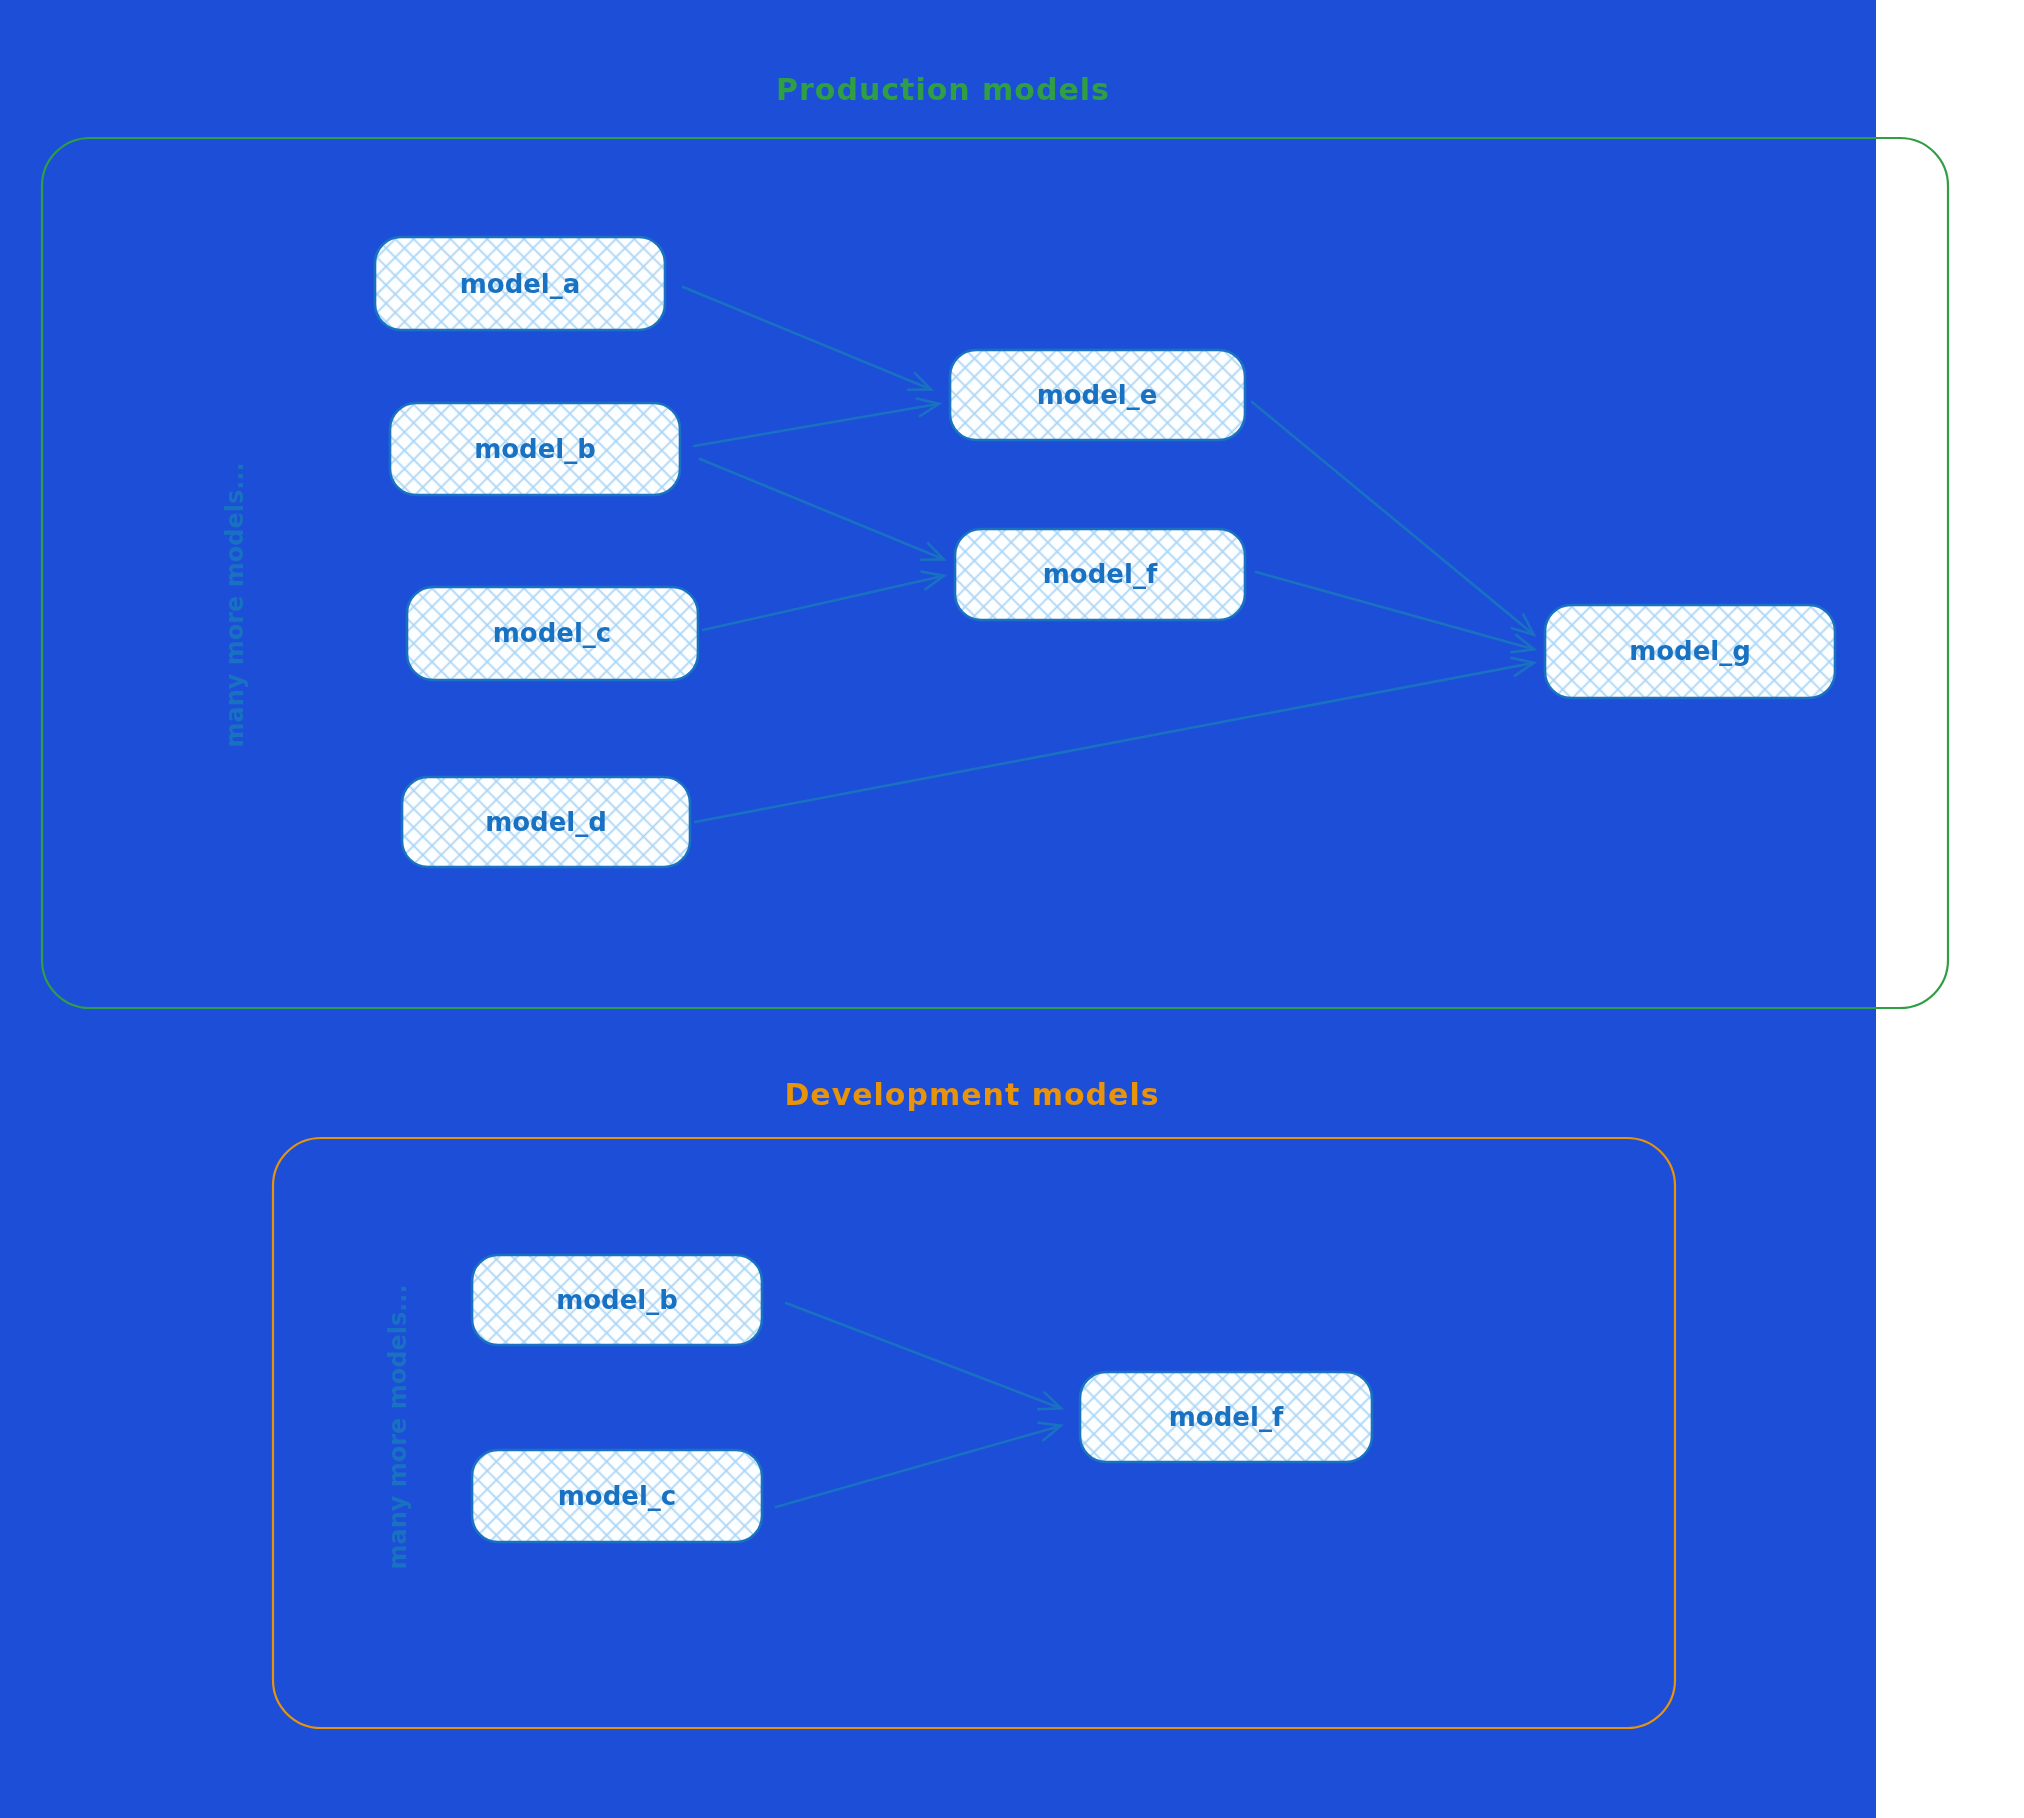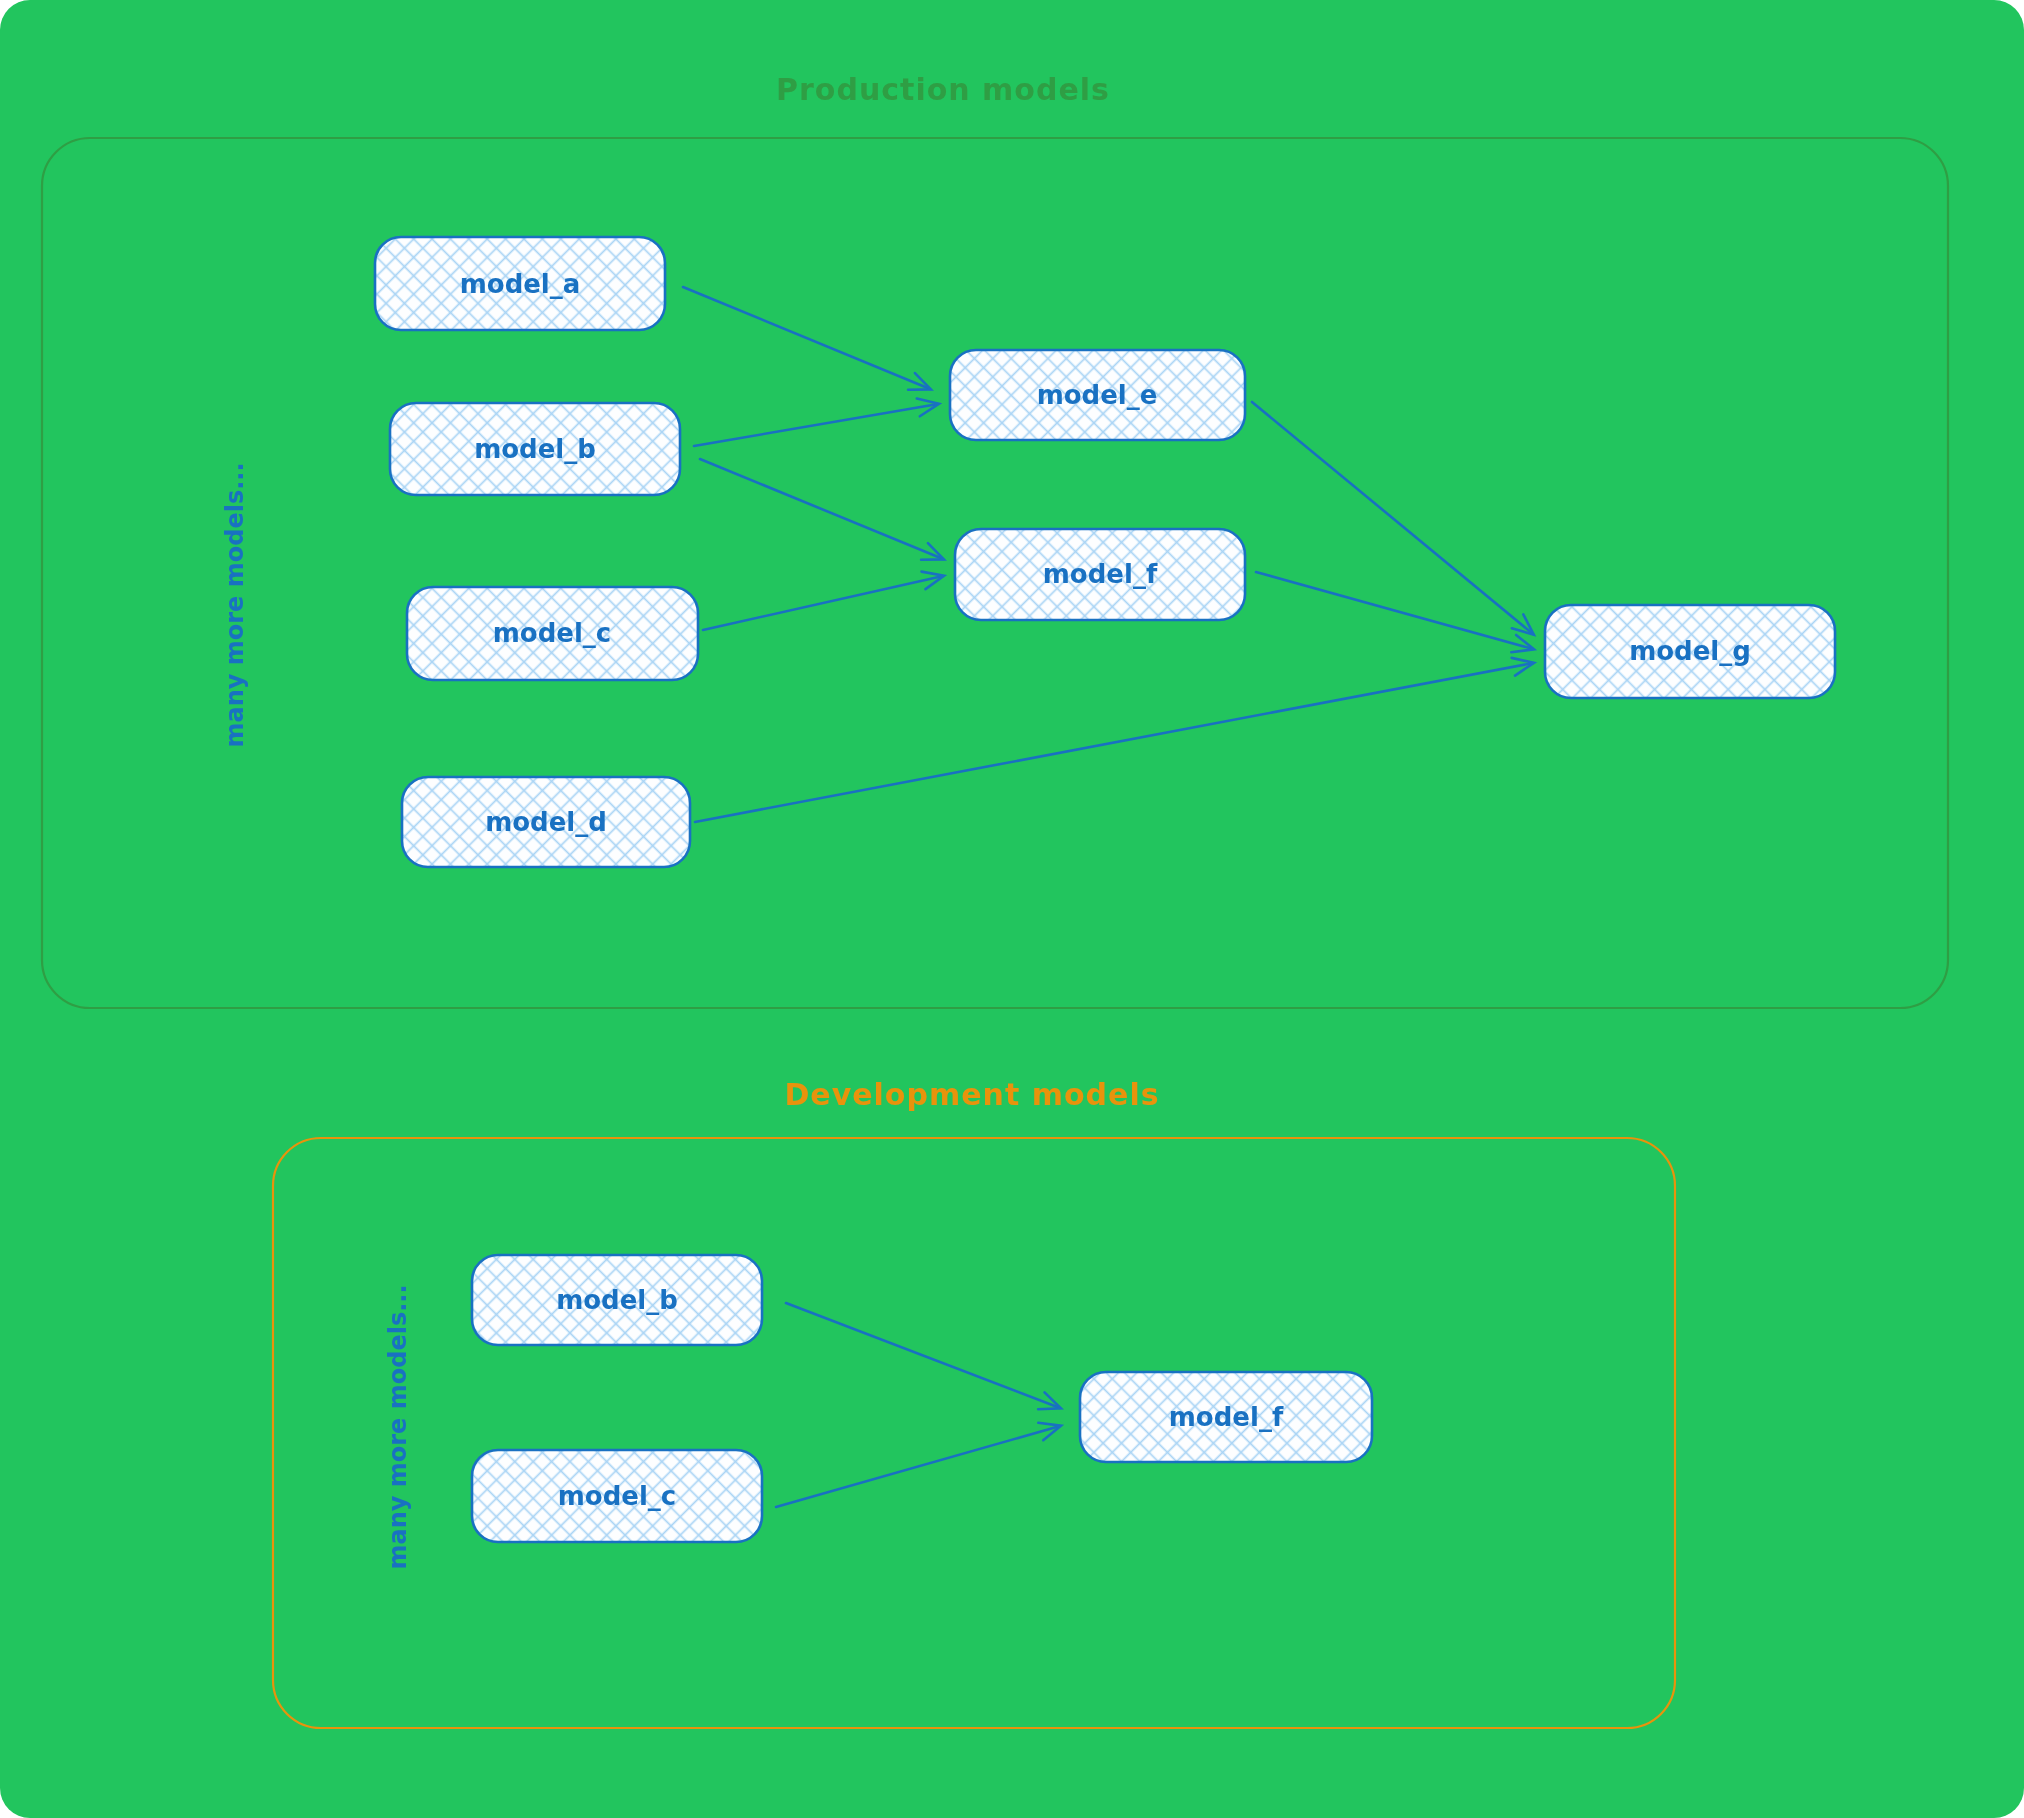--- a/index.html
+++ b/index.html
@@ -2,25 +2,24 @@
 <html><head>
 <meta charset="utf-8">
 <style>
   html, body {
     margin: 0;
     padding: 0;
     background: #ffffff;
   }
   .canvas {
     position: relative;
-    width: 2024px;
+    width: 1876px;
     height: 1818px;
-    background: #22c55e;
+    background: #1d4ed8;
     font-family: "DejaVu Sans", sans-serif;
-    border-radius: 30px;
   }
   svg { display: block; }
   .section-title {
     font-family: "DejaVu Sans", sans-serif;
     font-size: 30px;
     font-weight: 600;
     letter-spacing: 1px;
   }
   .node-rect {
     fill: url(#crosshatch);

